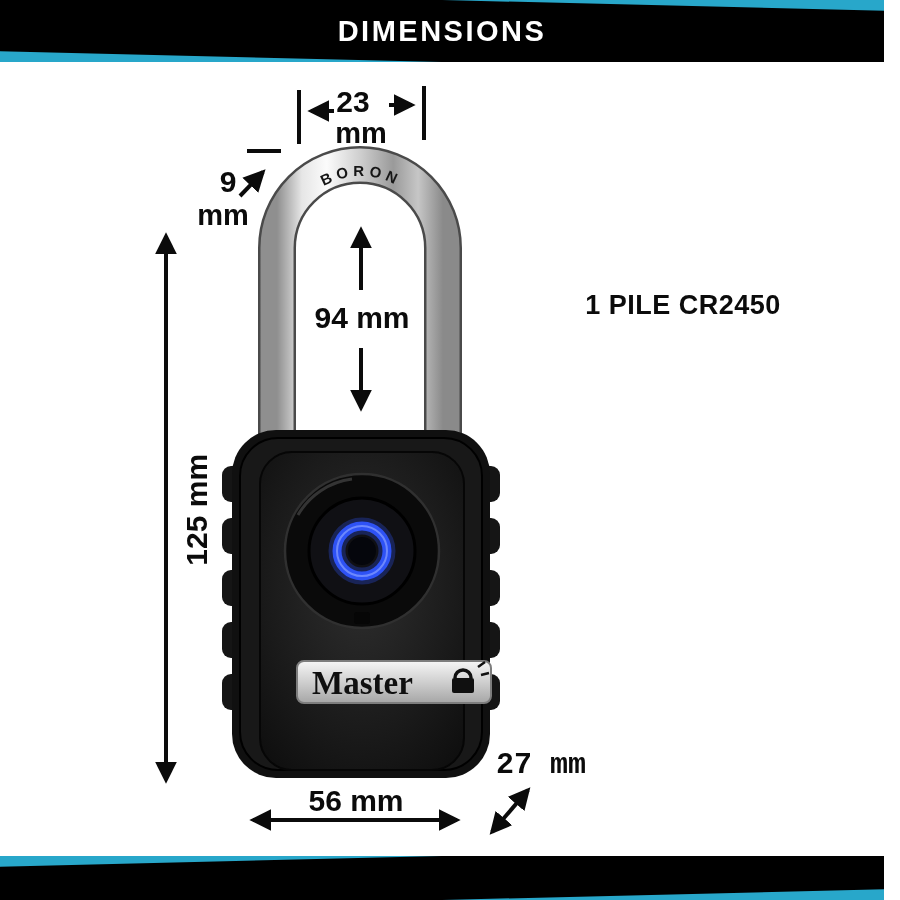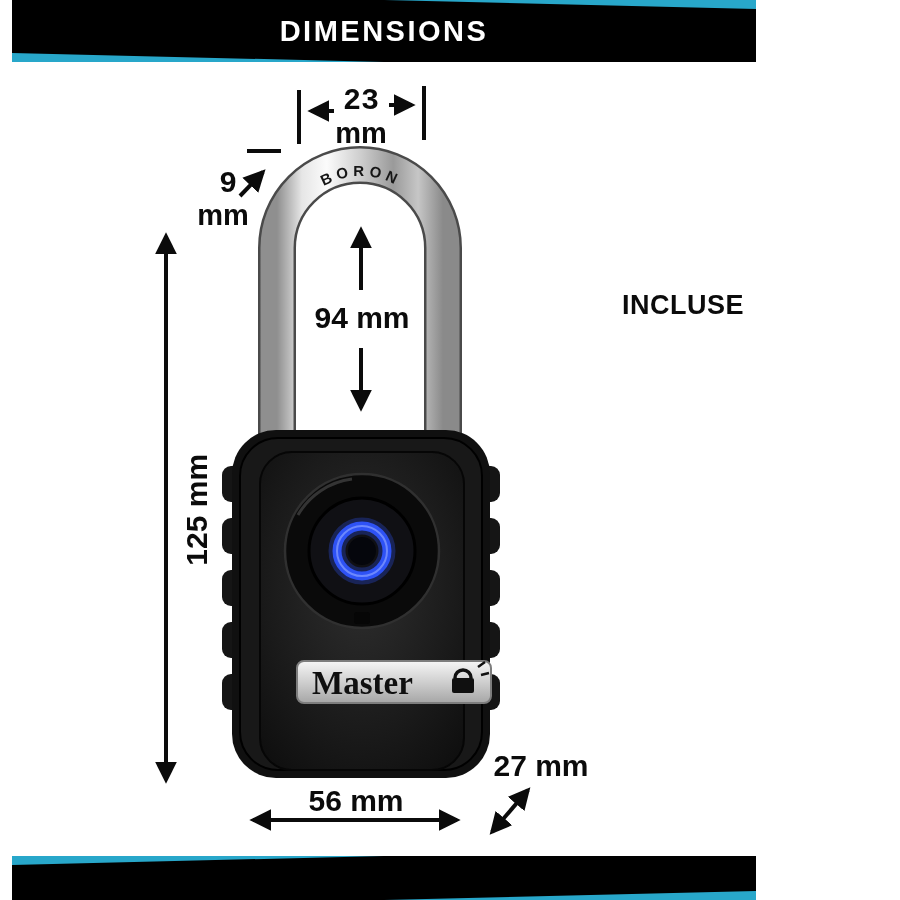--- a/index.html
+++ b/index.html
@@ -2,21 +2,21 @@
 <html style="--teal: #28A7CA; --blue-ring: #2e52f5;"><head>
 <meta charset="utf-8">
 <style>
   html,body{margin:0;padding:0;}
   body{
     width:900px;height:900px;position:relative;background:#ffffff;
     font-family:"Liberation Sans",sans-serif;overflow:hidden;
   }
 
   
-  .banner{position:absolute;left:12px;width:744px;overflow:hidden;}
+  .banner{position:absolute;left:0;width:884px;overflow:hidden;}
   .banner .teal{position:absolute;inset:0;background:var(--teal,#28A7CA);}
   .banner .black{position:absolute;left:-24px;right:-24px;top:0;bottom:0;background:#000;}
   .banner-top{top:0;height:62px;}
   .banner-top .black{transform:rotate(1.4deg);}
   .banner-bottom{bottom:0;height:44px;}
   .banner-bottom .black{transform:rotate(-1.4deg);}
   .banner-title{
     position:absolute;inset:0;display:flex;align-items:center;justify-content:center;
     color:#fff;font-size:29px;font-weight:bold;letter-spacing:2.5px;
   }
@@ -137,29 +137,29 @@
     <line x1="492" y1="832" x2="528" y2="790" marker-start="url(#ah)" marker-end="url(#ah)"></line>
     <line x1="299" y1="90" x2="299" y2="144"></line>
     <line x1="424" y1="86" x2="424" y2="140"></line>
     <line x1="334" y1="111" x2="311" y2="111" marker-end="url(#ah)"></line>
     <line x1="389" y1="105" x2="412" y2="105" marker-end="url(#ah)"></line>
     <line x1="247" y1="151" x2="281" y2="151"></line>
     <line x1="240" y1="196" x2="263" y2="172" marker-end="url(#ah)"></line>
   </g>
 </svg>
 
-<div class="dim-label" style="left:321px;top:86px;width:80px;font-family:Liberation Mono, monospace;">23</div>
+<div class="dim-label" style="left:313px;top:86px;width:80px;">23</div>
 <div class="dim-label unit" style="left:321px;top:118px;width:80px;">mm</div>
 
 <div class="dim-label" style="left:198px;top:166px;width:60px;">9</div>
 <div class="dim-label unit" style="left:193px;top:200px;width:60px;">mm</div>
 
 <div class="dim-label" style="left:282px;top:302px;width:160px;">94 mm</div>
 
 <div class="dim-label rotated" style="left:117px;top:494px;width:160px;">125 mm</div>
 
 <div class="dim-label" style="left:276px;top:785px;width:160px;">56 mm</div>
 
-<div class="dim-label" style="left:461px;top:750px;width:160px;">27 mm</div>
+<div class="dim-label" style="left:461px;top:750px;width:160px;font-family:Liberation Mono, monospace;">27 mm</div>
 
 <div class="battery-note" style="left:558px;top:288px;width:250px;">
-  <div>INCLUSE</div>
+  <div>1 PILE CR2450</div>
 </div>
 
 </body></html>

